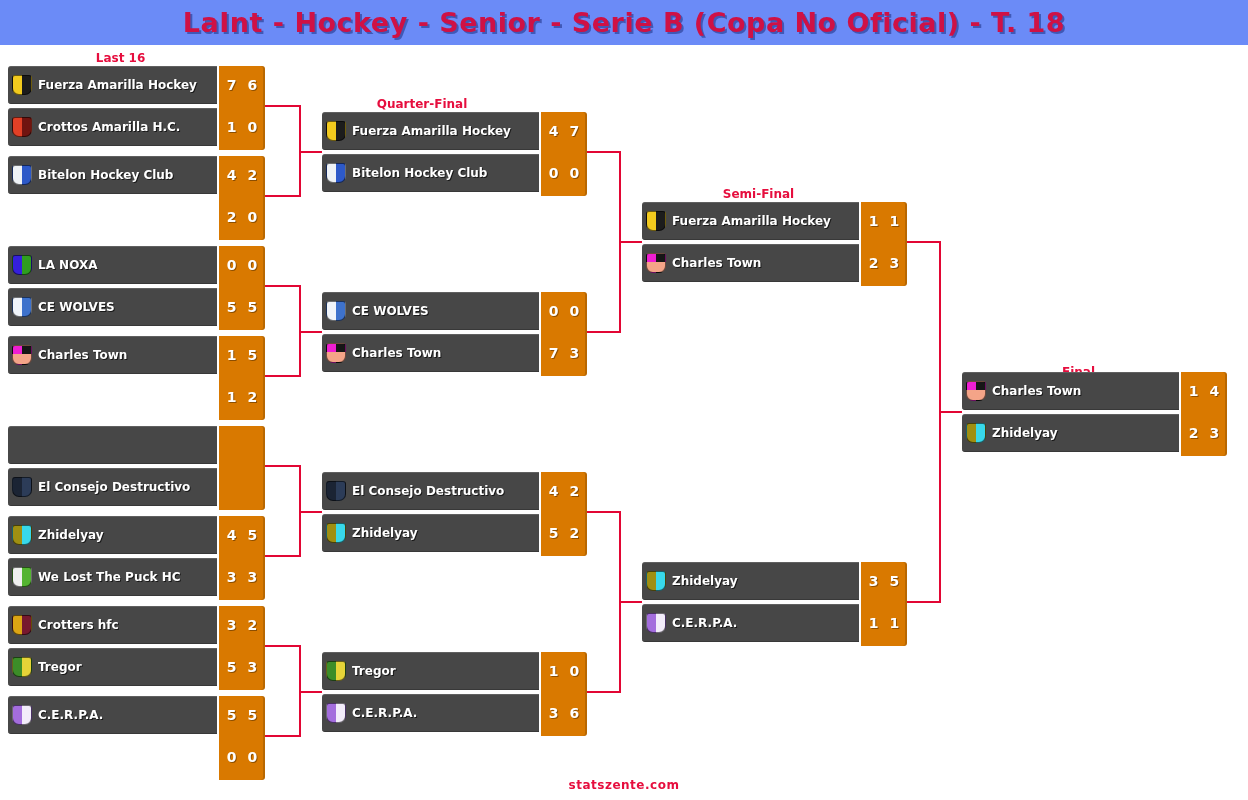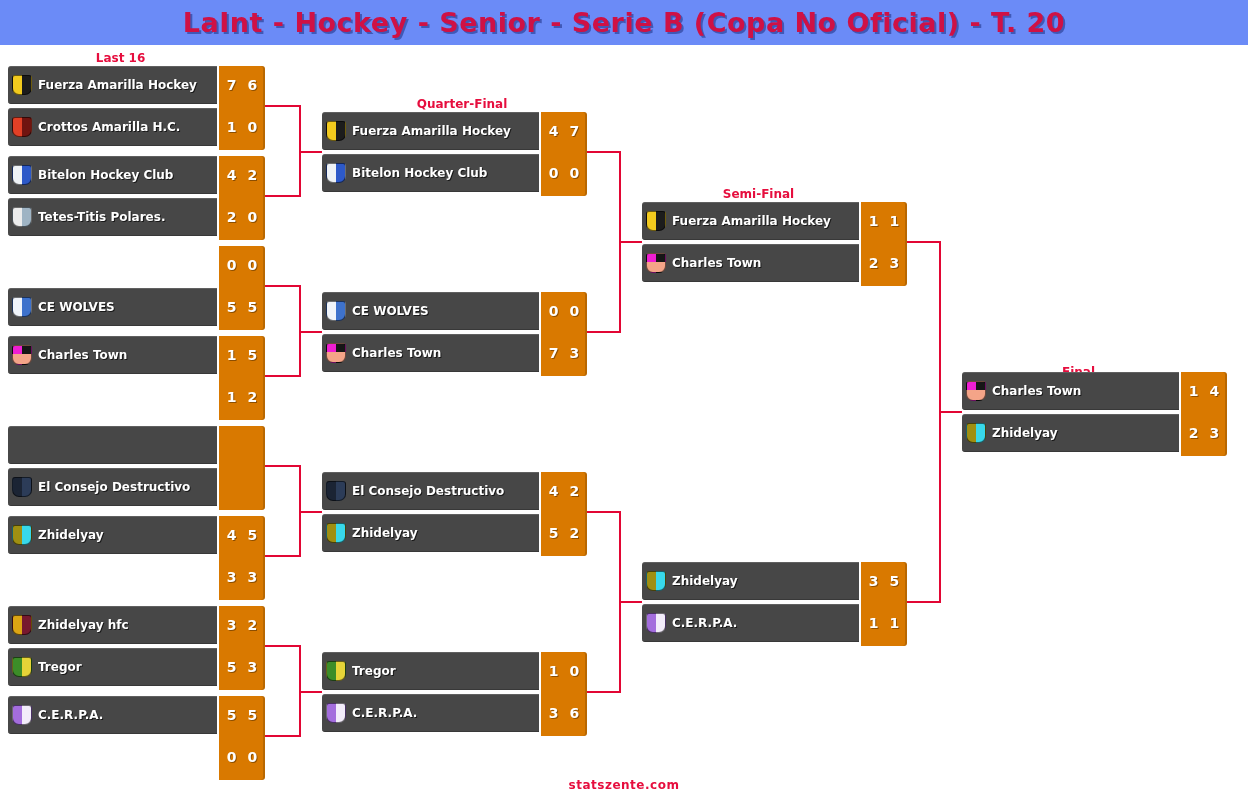--- a/index.html
+++ b/index.html
@@ -55,21 +55,21 @@
   }
   .footer{
     position:absolute;left:0;top:778px;width:1248px;text-align:center;
     color:var(--label-text);font-size:12px;font-weight:bold;letter-spacing:.5px;
   }
 </style>
 </head>
 <body>
 
 <div class="banner">
-  <div class="title">LaInt - Hockey - Senior - Serie B (Copa No Oficial) - T. 20</div>
+  <div class="title">LaInt - Hockey - Senior - Serie B (Copa No Oficial) - T. 18</div>
 </div>
 
 <svg class="connectors" width="1248" height="800">
   <path id="cpath" fill="none" style="stroke:var(--line);stroke-width:2" d="M265 106H300V196H265M300 152H322M265 286H300V376H265M300 332H322M265 466H300V556H265M300 512H322M265 646H300V736H265M300 692H322M587 152H620V332H587M620 242H642M587 512H620V692H587M620 602H642M907 242H940V602H907M940 412H962"></path>
 </svg>
 
 <div id="bracket">
     <div class="round-label" style="left: 120.5px; top: 51px;">Last 16</div>
     <div class="match" style="left: 8px; top: 66px; width: 257px; height: 80px;">
       <div class="score-block" style="height: 84px;">
@@ -99,35 +99,35 @@
         </div>
         <div class="spair" style="top: 42px;">
           <div class="scell">2</div>
           <div class="scell">0</div>
         </div>
       </div>
       <div class="trow" style="top: 0px; width: 209px;">
         <div class="icon" style="background: linear-gradient(90deg, rgb(238, 242, 246) 50%, rgb(45, 89, 200) 50%);"></div>
         <div class="tname">Bitelon Hockey Club</div>
       </div>
-      <div class="trow" style="top: 42px; width: 209px;">
-        <div class="icon" style="background: linear-gradient(90deg, rgb(236, 236, 236) 50%, rgb(159, 180, 196) 50%);"></div>
-        <div class="tname">Tetes-Titis Polares.</div>
-      </div>
     </div>
     <div class="match" style="left: 8px; top: 246px; width: 257px; height: 80px;">
       <div class="score-block" style="height: 84px;">
         <div class="spair" style="top: 0px;">
           <div class="scell">0</div>
           <div class="scell">0</div>
         </div>
         <div class="spair" style="top: 42px;">
           <div class="scell">5</div>
           <div class="scell">5</div>
         </div>
+      </div>
+      <div class="trow" style="top: 0px; width: 209px;">
+        <div class="icon" style="background: linear-gradient(90deg, rgb(53, 32, 220) 50%, rgb(47, 158, 32) 50%);"></div>
+        <div class="tname">LA NOXA</div>
       </div>
       <div class="trow" style="top: 42px; width: 209px;">
         <div class="icon" style="background: linear-gradient(90deg, rgb(240, 244, 250) 50%, rgb(62, 114, 204) 50%);"></div>
         <div class="tname">CE WOLVES</div>
       </div>
     </div>
     <div class="match" style="left: 8px; top: 336px; width: 257px; height: 80px;">
       <div class="score-block" style="height: 84px;">
         <div class="spair" style="top: 0px;">
           <div class="scell">1</div>
@@ -168,35 +168,39 @@
         </div>
         <div class="spair" style="top: 42px;">
           <div class="scell">3</div>
           <div class="scell">3</div>
         </div>
       </div>
       <div class="trow" style="top: 0px; width: 209px;">
         <div class="icon" style="background: linear-gradient(90deg, rgb(159, 143, 18) 50%, rgb(56, 216, 234) 50%);"></div>
         <div class="tname">Zhidelyay</div>
       </div>
+      <div class="trow" style="top: 42px; width: 209px;">
+        <div class="icon" style="background: linear-gradient(90deg, rgb(239, 239, 239) 50%, rgb(84, 180, 49) 50%);"></div>
+        <div class="tname">We Lost The Puck HC</div>
+      </div>
     </div>
     <div class="match" style="left: 8px; top: 606px; width: 257px; height: 80px;">
       <div class="score-block" style="height: 84px;">
         <div class="spair" style="top: 0px;">
           <div class="scell">3</div>
           <div class="scell">2</div>
         </div>
         <div class="spair" style="top: 42px;">
           <div class="scell">5</div>
           <div class="scell">3</div>
         </div>
       </div>
       <div class="trow" style="top: 0px; width: 209px;">
         <div class="icon" style="background: linear-gradient(90deg, rgb(220, 165, 20) 50%, rgb(119, 25, 46) 50%);"></div>
-        <div class="tname">Zhidelyay hfc</div>
+        <div class="tname">Crotters hfc</div>
       </div>
       <div class="trow" style="top: 42px; width: 209px;">
         <div class="icon" style="background: linear-gradient(90deg, rgb(60, 141, 40) 50%, rgb(230, 212, 56) 50%);"></div>
         <div class="tname">Tregor</div>
       </div>
     </div>
     <div class="match" style="left: 8px; top: 696px; width: 257px; height: 80px;">
       <div class="score-block" style="height: 84px;">
         <div class="spair" style="top: 0px;">
           <div class="scell">5</div>
@@ -205,21 +209,21 @@
         <div class="spair" style="top: 42px;">
           <div class="scell">0</div>
           <div class="scell">0</div>
         </div>
       </div>
       <div class="trow" style="top: 0px; width: 209px;">
         <div class="icon" style="background: linear-gradient(90deg, rgb(163, 109, 221) 50%, rgb(242, 236, 250) 50%);"></div>
         <div class="tname">C.E.R.P.A.</div>
       </div>
     </div>
-    <div class="round-label" style="left: 462px; top: 97px;">Quarter-Final</div>
+    <div class="round-label" style="left: 422px; top: 97px;">Quarter-Final</div>
     <div class="match" style="left: 322px; top: 112px; width: 265px; height: 80px;">
       <div class="score-block" style="height: 84px;">
         <div class="spair" style="top: 0px;">
           <div class="scell">4</div>
           <div class="scell">7</div>
         </div>
         <div class="spair" style="top: 42px;">
           <div class="scell">0</div>
           <div class="scell">0</div>
         </div>

